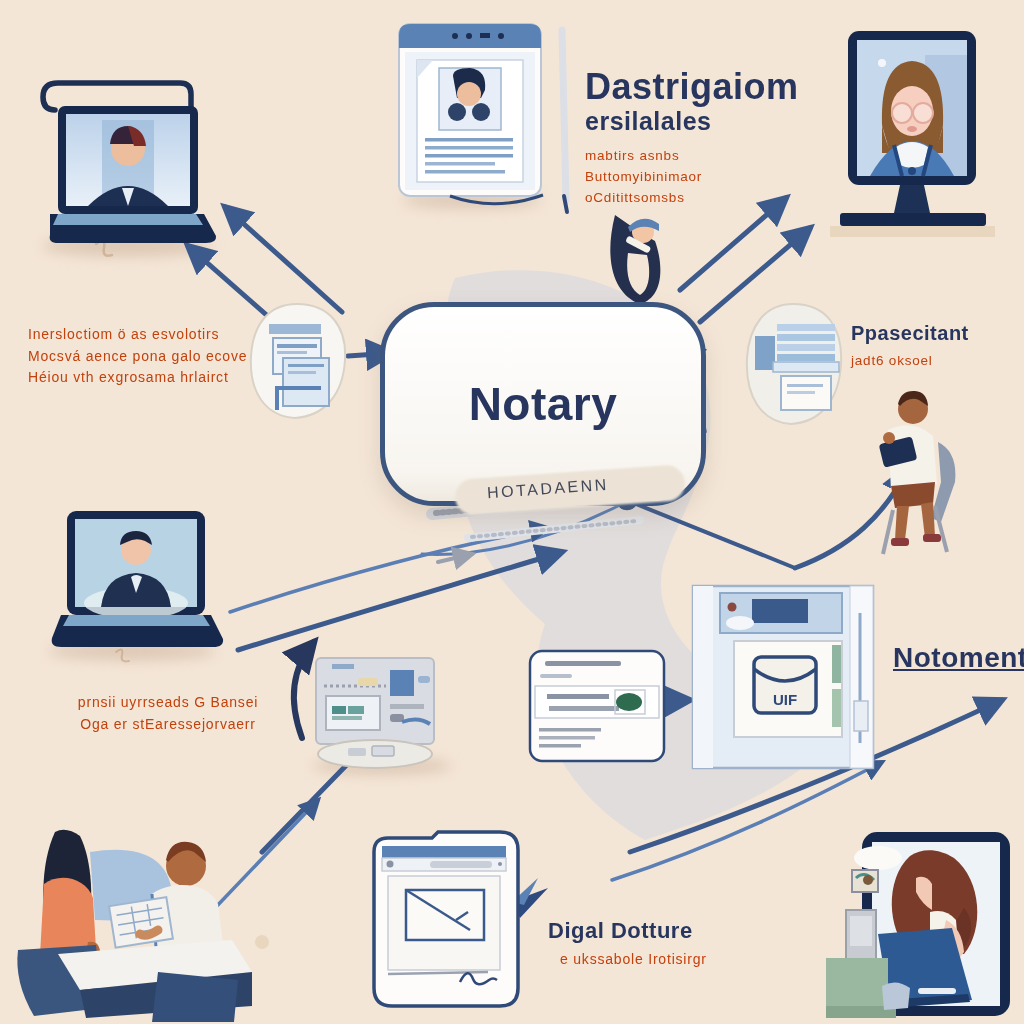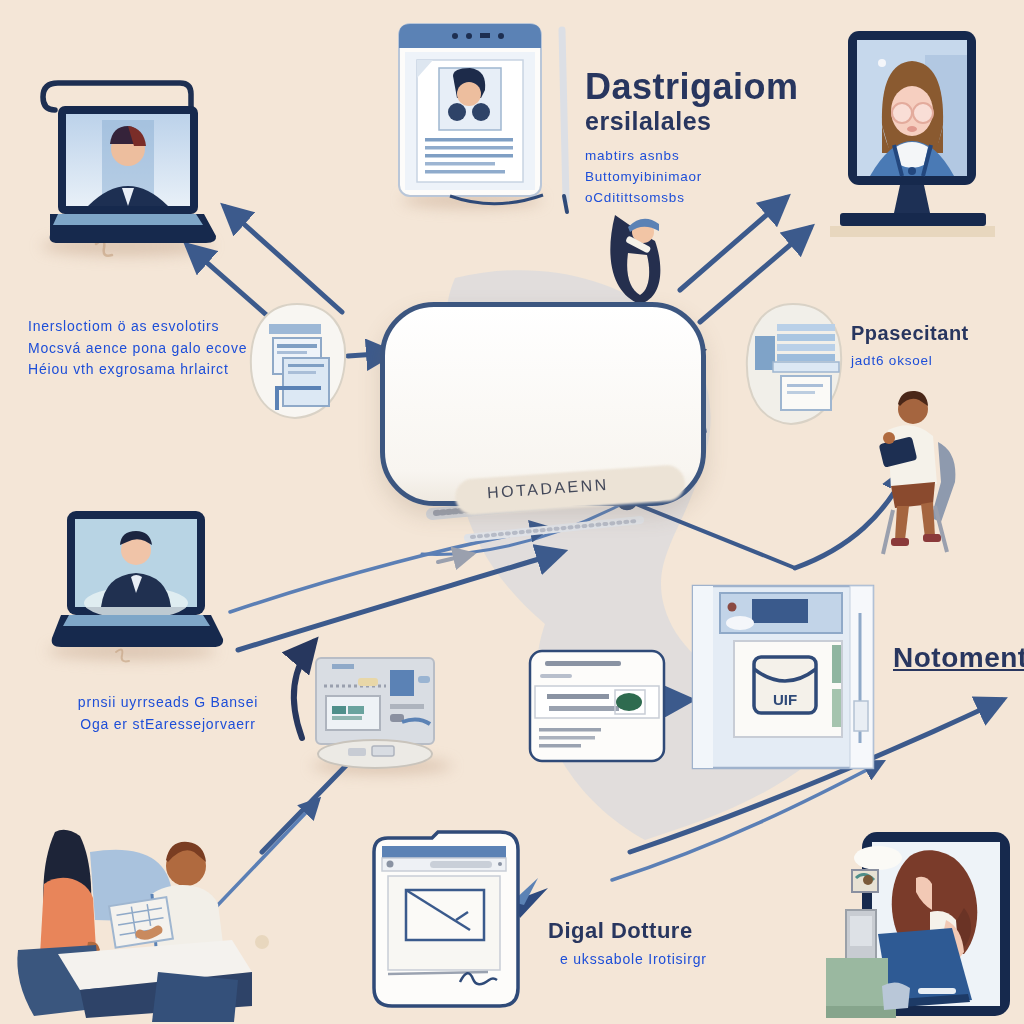--- a/index.html
+++ b/index.html
@@ -1,20 +1,20 @@
 <!DOCTYPE html>
 <html><head>
 <meta charset="utf-8">
 <style>
   html,body{margin:0;padding:0;}
   body{width:1024px;height:1024px;position:relative;overflow:hidden;
        background:#f4e6d7;font-family:"Liberation Sans",sans-serif;}
   .abs{position:absolute;}
   .h{font-weight:700;color:#28365f;letter-spacing:.5px;line-height:1.15;}
-  .sub{color:#1d4ed8;letter-spacing:.8px;line-height:1.55;font-weight:500;}
+  .sub{color:#c2410c;letter-spacing:.8px;line-height:1.55;font-weight:500;}
   .shadow{position:absolute;background:rgba(188,156,128,.42);border-radius:50%;filter:blur(7px);}
   .bubble{background:linear-gradient(180deg,#ffffff 0%,#f8f5f0 85%,#efe9e0 100%);
           border:5px solid #3c5680;border-radius:54px;
           box-shadow:0 10px 22px rgba(120,100,80,.18);}
   .tag{font-size:16px;letter-spacing:2.5px;color:#44495a;transform:rotate(-4deg);
        font-weight:500;}
   .tagsmear{background:#ece3d6;border-radius:20px;transform:rotate(-4deg);filter:blur(1px);}
   svg{display:block;}
   .arr{fill:none;stroke:#3c5a8c;stroke-width:5;stroke-linecap:round;marker-end:url(#ah);}
   .arrd{fill:none;stroke:#27375e;stroke-width:6;stroke-linecap:round;marker-end:url(#ahd);}
@@ -187,36 +187,37 @@
   <rect x="40" y="38" width="58" height="7" fill="#a9c6e2"></rect>
   <rect x="40" y="48" width="58" height="7" fill="#b9d0e8"></rect>
   <rect x="40" y="58" width="58" height="7" fill="#9cbcdc"></rect>
   <rect x="36" y="66" width="66" height="10" fill="#dce8f4" stroke="#9fb6d0" stroke-width="1.5"></rect>
   <rect x="44" y="80" width="50" height="34" fill="#fbfaf7" stroke="#9fb6d0" stroke-width="2"></rect>
   <rect x="50" y="88" width="36" height="3" fill="#a9bed8"></rect>
   <rect x="50" y="95" width="28" height="3" fill="#bccde0"></rect>
 </svg>
 
 <div class="abs bubble" style="left:380px;top:302px;width:316px;height:194px;display:flex;flex-direction:column;align-items:center;justify-content:center;">
+  <div class="h" style="font-size:46px;">Notary</div>
 </div>
 <div class="abs tagsmear" style="left:455px;top:472px;width:230px;height:36px;"></div>
 <div class="abs tag" style="left:487px;top:480px;">HOTADAENN</div>
 
 <div class="abs" style="left:585px;top:66px;width:235px;">
   <div class="h" style="font-size:36px;">Dastrigaiom</div>
   <div class="h" style="font-size:25px;">ersilalales</div>
   <div class="sub" style="font-size:13.5px;margin-top:10px;">
     <div>mabtirs asnbs</div>
     <div>Buttomyibinimaor</div>
     <div>oCditittsomsbs</div>
   </div>
 </div>
 
 <div class="abs" style="left:28px;top:316px;width:250px;">
-  <div class="sub" style="font-size:14px;">
+  <div class="sub" style="font-size:14px;margin-top:8px;">
     <div>Inersloctiom ö as esvolotirs</div>
     <div>Mocsvá aence pona galo ecove</div>
     <div>Héiou vth exgrosama hrlairct</div>
   </div>
 </div>
 
 <div class="abs" style="left:851px;top:322px;width:170px;">
   <div class="h" style="font-size:20px;">Ppasecitant</div>
   <div class="sub" style="font-size:13.5px;margin-top:6px;">
     <div>jadt6 oksoel</div>

